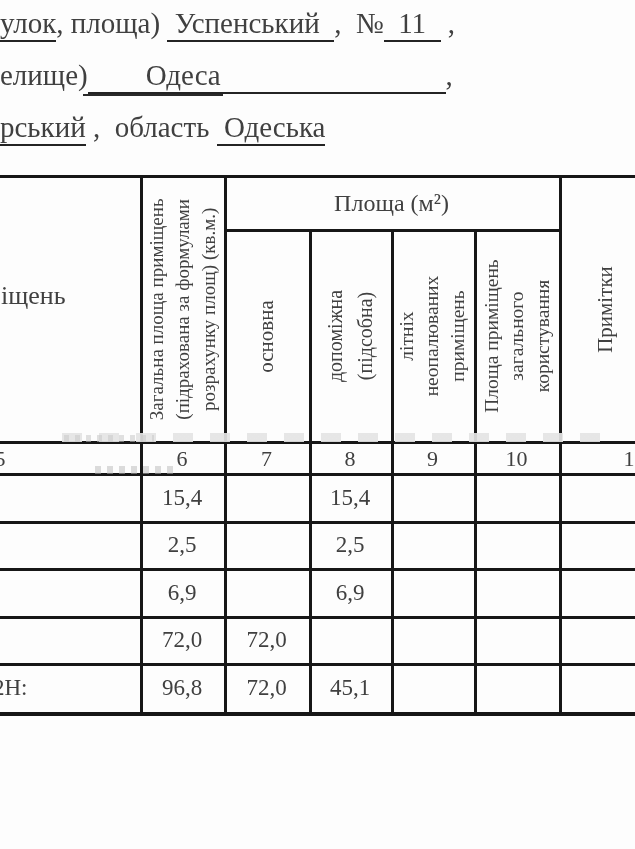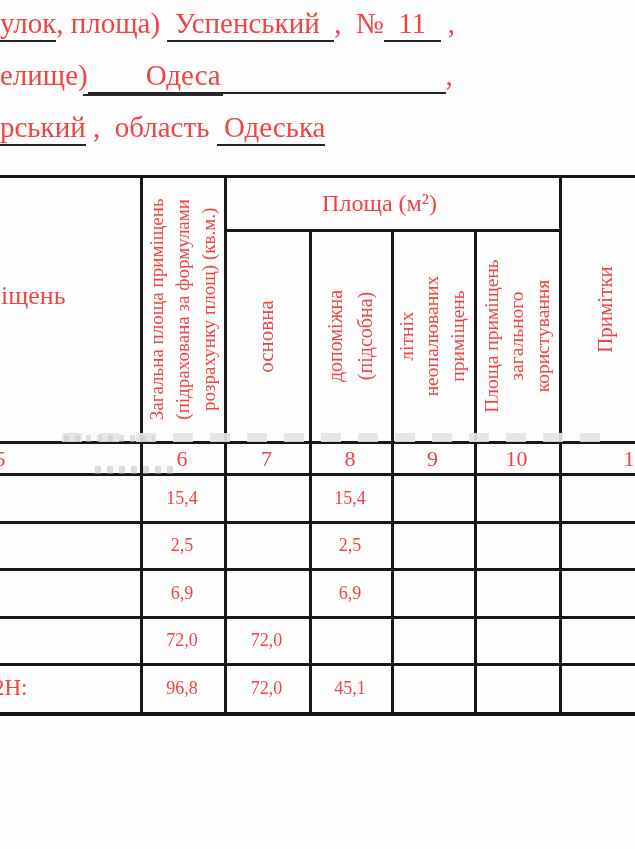--- a/index.html
+++ b/index.html
@@ -2,34 +2,34 @@
 <html><head>
 <meta charset="utf-8">
 <style>
   html,body{margin:0;padding:0;background:#e9e9e9;}
   .page{
     position:relative;
     width:635px;height:849px;
     background:#fdfdfd;
     overflow:hidden;
     font-family:"Liberation Serif","DejaVu Serif",serif;
-    color:#ef4444;
+    color:#404040;
   }
   
   .addr{position:absolute;left:0;white-space:pre;font-size:29px;line-height:34px;}
   .addr .u{border-bottom:2.5px solid #242424;padding-bottom:1px;}
   .l1{top:6px;}
   .l2{top:58px;}
   .l3{top:110px;}
   .extra-underline{position:absolute;background:#2a2a2a;}
   
   .hline,.vline{position:absolute;background:#171717;}
   
   .span-header{
-    position:absolute;left:212px;top:178px;width:335px;height:51px;
+    position:absolute;left:224px;top:178px;width:335px;height:51px;
     display:flex;align-items:center;justify-content:center;
     font-size:24px;
   }
   .vcell{position:absolute;display:flex;align-items:center;justify-content:center;}
   .vtext{transform:rotate(-90deg);white-space:nowrap;text-align:center;}
   .vc6{left:141px;top:178px;width:83px;height:262px;}
   .vc6 .vtext{font-size:19px;line-height:1.38;}
   .vc7{left:225px;top:232px;width:83px;height:208px;}
   .vc7 .vtext{font-size:21px;}
   .vc8{left:310px;top:232px;width:80px;height:208px;}
@@ -48,21 +48,21 @@
   .num{position:absolute;top:445px;height:28px;line-height:28px;
        text-align:center;font-size:22px;}
   .n5{left:-8px;width:16px;}
   .n6{left:140px;width:84px;}
   .n7{left:224px;width:85px;}
   .n8{left:309px;width:82px;}
   .n9{left:391px;width:83px;}
   .n10{left:474px;width:85px;}
   .n11{left:610px;width:48px;}
   
-  .cell{position:absolute;height:28px;line-height:28px;text-align:center;font-size:18px;}
+  .cell{position:absolute;height:28px;line-height:28px;text-align:center;font-size:23px;}
   .c6{left:140px;width:84px;}
   .c7{left:224px;width:85px;}
   .c8{left:309px;width:82px;}
   .rowA{top:484px;}
   .rowB{top:531px;}
   .rowC{top:579px;}
   .rowD{top:626px;}
   .rowE{top:674px;}
   .total-label{position:absolute;left:-7px;top:674px;width:80px;height:28px;
        line-height:28px;text-align:left;font-size:23px;}

